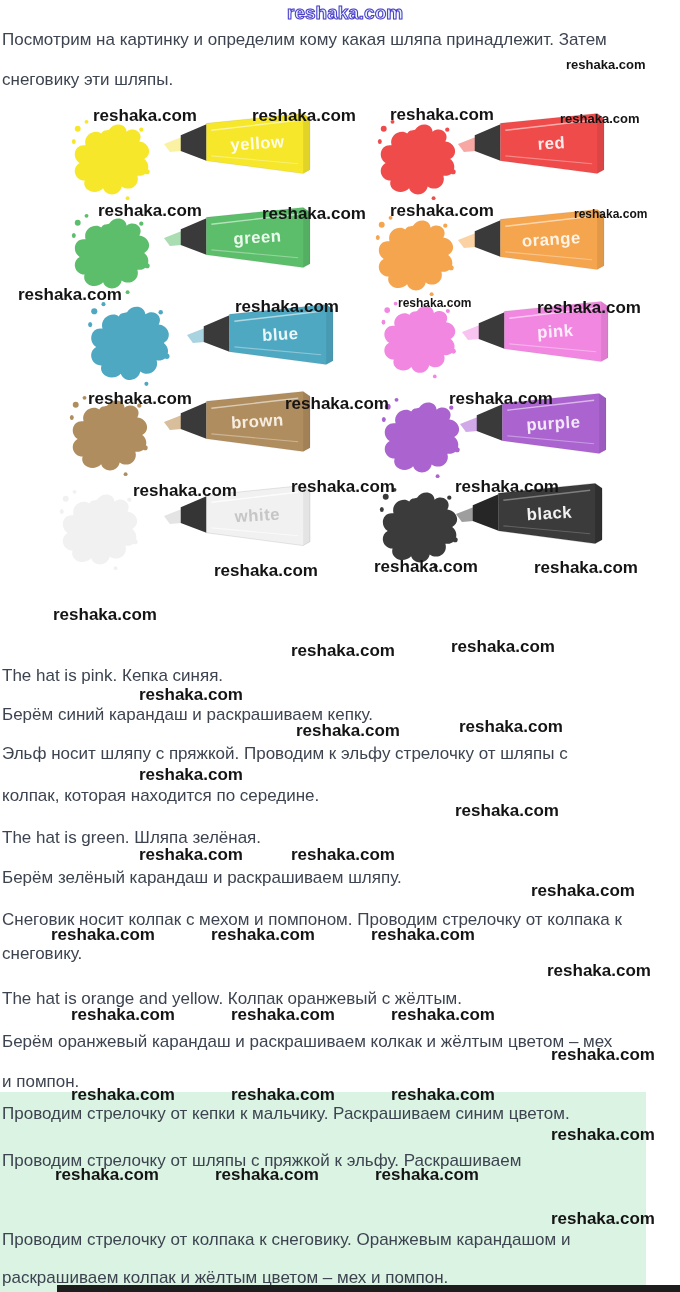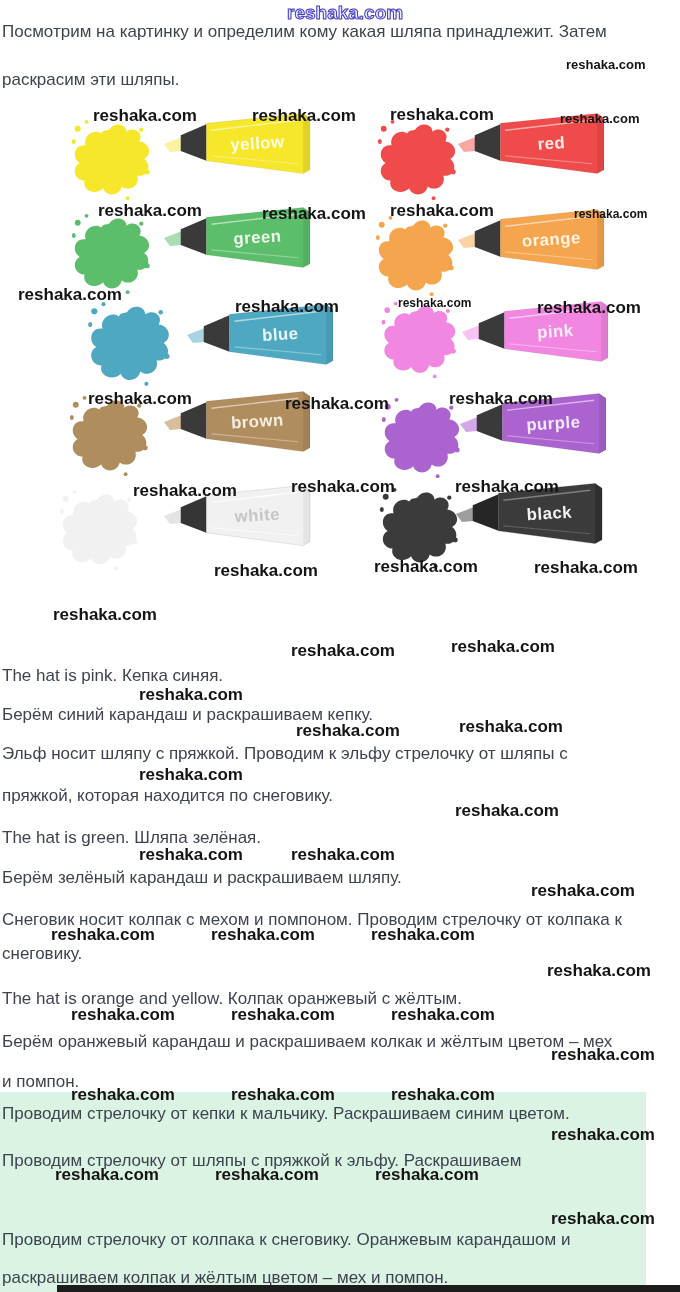--- a/index.html
+++ b/index.html
@@ -16,22 +16,22 @@
   .marker{position:absolute;}
   .marker text{font-family:"Liberation Sans",sans-serif;font-size:17px;font-weight:700;letter-spacing:.5px;}
 </style>
 </head>
 <body>
 
 <div class="page">
 
   <div class="wm-top">reshaka.com</div>
 
-  <div class="txt" style="top:22px">Посмотрим на картинку и определим кому какая шляпа принадлежит. Затем</div>
-  <div class="txt" style="top:70px">раскрасим эти шляпы.</div>
+  <div class="txt" style="top:30px">Посмотрим на картинку и определим кому какая шляпа принадлежит. Затем</div>
+  <div class="txt" style="top:70px">снеговику эти шляпы.</div>
 
   <div class="hl"></div>
 
   <svg class="splat" style="left:64px;top:116px" width="92" height="88" viewBox="0 0 90 90">
     <g fill="#F6E72B">
       <path d="M44,14 C49,6 61,7 62,16 C70,10 80,18 75,26 C85,27 89,39 80,44 C88,50 84,63 73,61 C76,71 65,78 57,72 C55,82 41,83 38,74 C30,82 16,76 19,66 C9,66 5,53 14,48 C5,42 9,28 20,30 C17,19 30,13 36,18 C38,14 41,15 44,14 Z"></path>
       <circle cx="12" cy="13" r="3"></circle>
         <circle cx="21" cy="6" r="2"></circle>
         <circle cx="77" cy="14" r="2.2"></circle>
       <circle cx="83" cy="57" r="2.6"></circle>
@@ -234,21 +234,21 @@
     <polygon points="45,11 143,1 150,6 150,58 143,62 45,49" stroke="rgba(0,0,0,0.2)" fill="#3B3B3B"></polygon>
     <polygon points="143,1 150,6 150,58 143,62" fill="rgba(0,0,0,0.2)"></polygon>
     <line x1="50" y1="18" x2="138" y2="8" stroke="rgba(255,255,255,0.35)" stroke-width="1.5"></line>
     <line x1="50" y1="44" x2="138" y2="52" stroke="rgba(255,255,255,0.2)" stroke-width="1.2"></line>
     <text x="97" y="37" text-anchor="middle" transform="rotate(-3.5 97 37)" fill="#F2F2F2">black</text>
   </svg>
 
   <div class="txt" style="top:666px">The hat is pink. Кепка синяя.</div>
   <div class="txt" style="top:744px">Эльф носит шляпу с пряжкой. Проводим к эльфу стрелочку от шляпы с</div>
   <div class="txt" style="top:705px">Берём синий карандаш и раскрашиваем кепку.</div>
-  <div class="txt" style="top:786px">пряжкой, которая находится по снеговику.</div>
+  <div class="txt" style="top:786px">колпак, которая находится по середине.</div>
   <div class="txt" style="top:868px">Берём зелёный карандаш и раскрашиваем шляпу.</div>
   <div class="txt" style="top:828px">The hat is green. Шляпа зелёная.</div>
   <div class="txt" style="top:910px">Снеговик носит колпак с мехом и помпоном. Проводим стрелочку от колпака к</div>
   <div class="txt" style="top:944px">снеговику.</div>
   <div class="txt" style="top:989px">The hat is orange and yellow. Колпак оранжевый с жёлтым.</div>
   <div class="txt" style="top:1032px">Берём оранжевый карандаш и раскрашиваем колкак и жёлтым цветом – мех</div>
   <div class="txt" style="top:1072px">и помпон.</div>
 
   <div class="txt" style="top:1104px">Проводим стрелочку от кепки к мальчику. Раскрашиваем синим цветом.</div>
   <div class="txt" style="top:1151px">Проводим стрелочку от шляпы с пряжкой к эльфу. Раскрашиваем</div>

